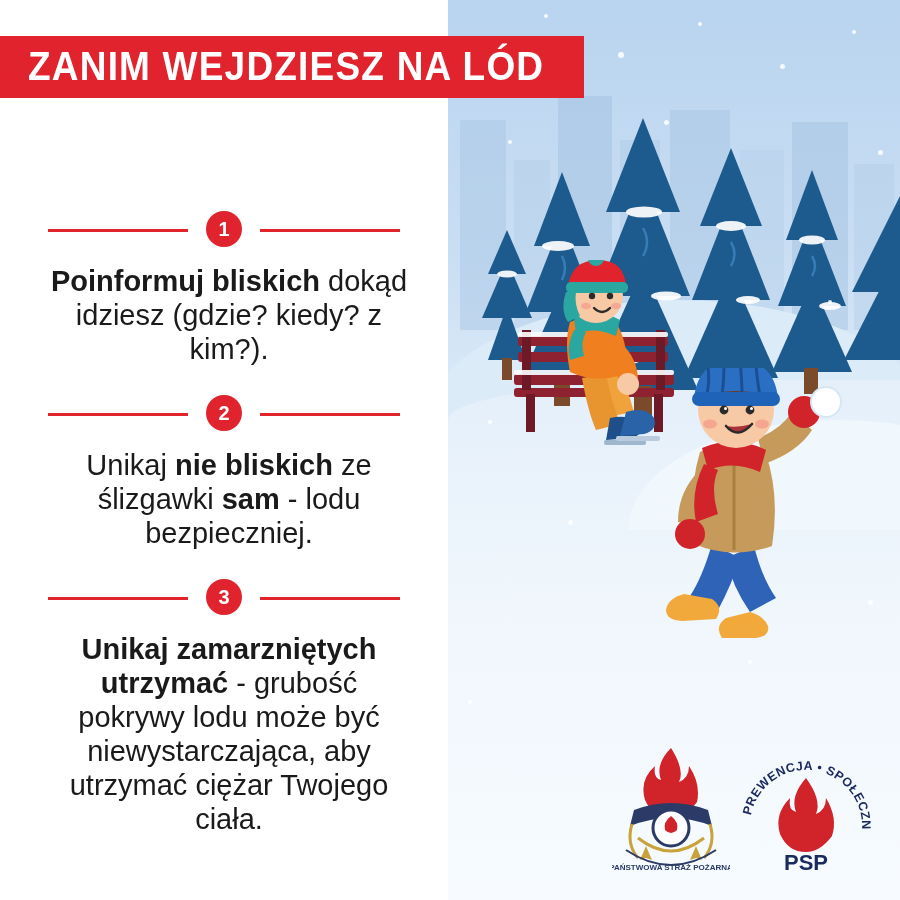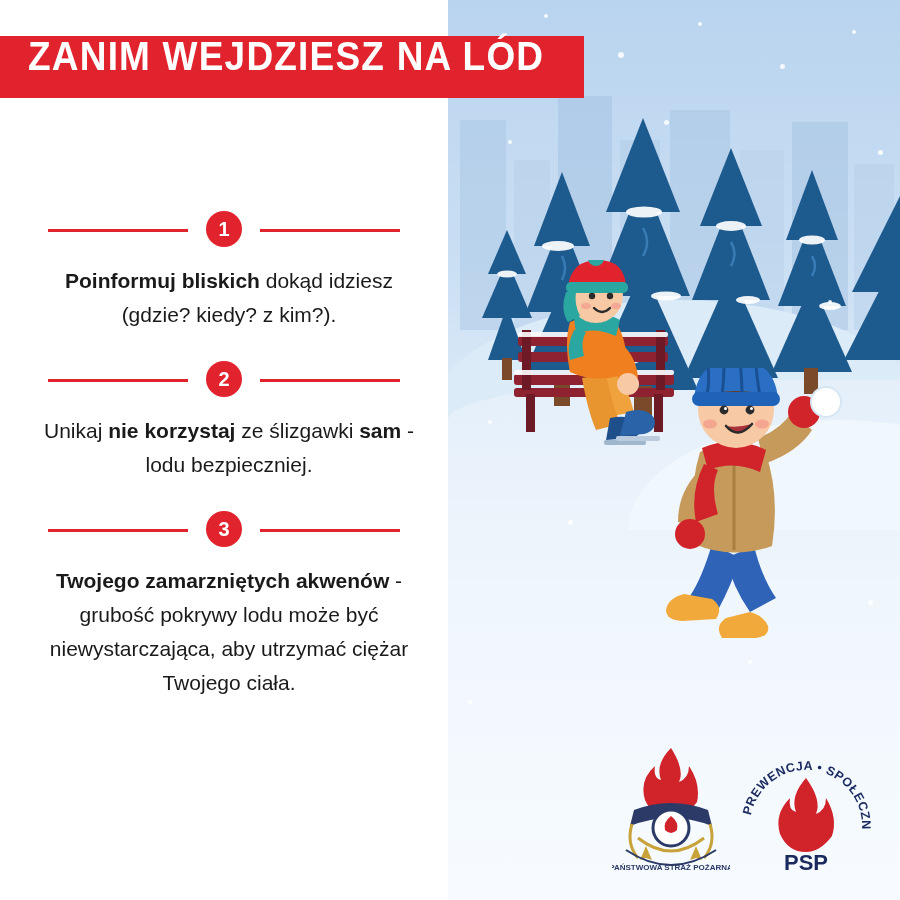--- a/index.html
+++ b/index.html
@@ -47,21 +47,21 @@
 
   
   .left {
     position: absolute; left: 0; top: 0; width: 448px; height: 900px;
     background: #ffffff;
   }
   .title-bar {
     position: absolute; left: 0; top: 36px;
     width: 584px; height: 62px;
     background: #e1232e;
-    display: flex; align-items: flex-start;
+    display: flex; align-items: center;
   }
   .title-bar h1 {
     color: #ffffff;
     font-size: 37px;
     font-weight: 800;
     letter-spacing: 1.2px;
     padding-left: 28px;
     font-family: "Liberation Sans", sans-serif;
     white-space: nowrap;
     transform: scaleY(1.12);
@@ -84,21 +84,21 @@
     position: relative;
     width: 36px; height: 36px; border-radius: 50%;
     background: #e1232e; color: #fff;
     font-size: 20px; font-weight: 800;
     display: flex; align-items: center; justify-content: center;
     z-index: 2;
   }
   .step-text {
     text-align: center;
     color: #1a1a1a;
-    font-size: 21px;
+    font-size: 29px;
     line-height: 34px;
     padding: 6px 34px 0 44px;
   }
   .step-text b { font-weight: 800; }
   .psp-crest { position: absolute; left: 16px; top: 0; width: 118px; height: 140px; }
   .prewencja { position: absolute; left: 140px; top: 2px; width: 140px; height: 138px; }
   .prewencja .circ-text { font-size: 12.5px; font-weight: 800; fill: #1a2a5e; letter-spacing: .5px; }
   .psp-label { font-size: 22px; font-weight: 800; fill: #1a2a5e; }
 </style>
 </head>
@@ -339,29 +339,29 @@
       </div>
     </div>
 
     <div class="step" style="margin-top:18px">
       <div class="badge-row">
         <span class="rule left-rule"></span>
         <span class="rule right-rule"></span>
         <span class="badge">2</span>
       </div>
       <div class="step-text">
-        <span>Unikaj </span><b>nie korzystaj</b><span> ze ślizgawki </span><b>sam</b><span> - lodu bezpieczniej.</span>
+        <span>Unikaj </span><b>nie bliskich</b><span> ze ślizgawki </span><b>sam</b><span> - lodu bezpieczniej.</span>
       </div>
     </div>
 
     <div class="step" style="margin-top:18px">
       <div class="badge-row">
         <span class="rule left-rule"></span>
         <span class="rule right-rule"></span>
         <span class="badge">3</span>
       </div>
       <div class="step-text">
-        <b>Twojego zamarzniętych akwenów</b><span> - grubość pokrywy lodu może być niewystarczająca, aby utrzymać ciężar Twojego ciała.</span>
+        <b>Unikaj zamarzniętych utrzymać</b><span> - grubość pokrywy lodu może być niewystarczająca, aby utrzymać ciężar Twojego ciała.</span>
       </div>
     </div>
 
   </div>
 </div>
 
 </body></html>

